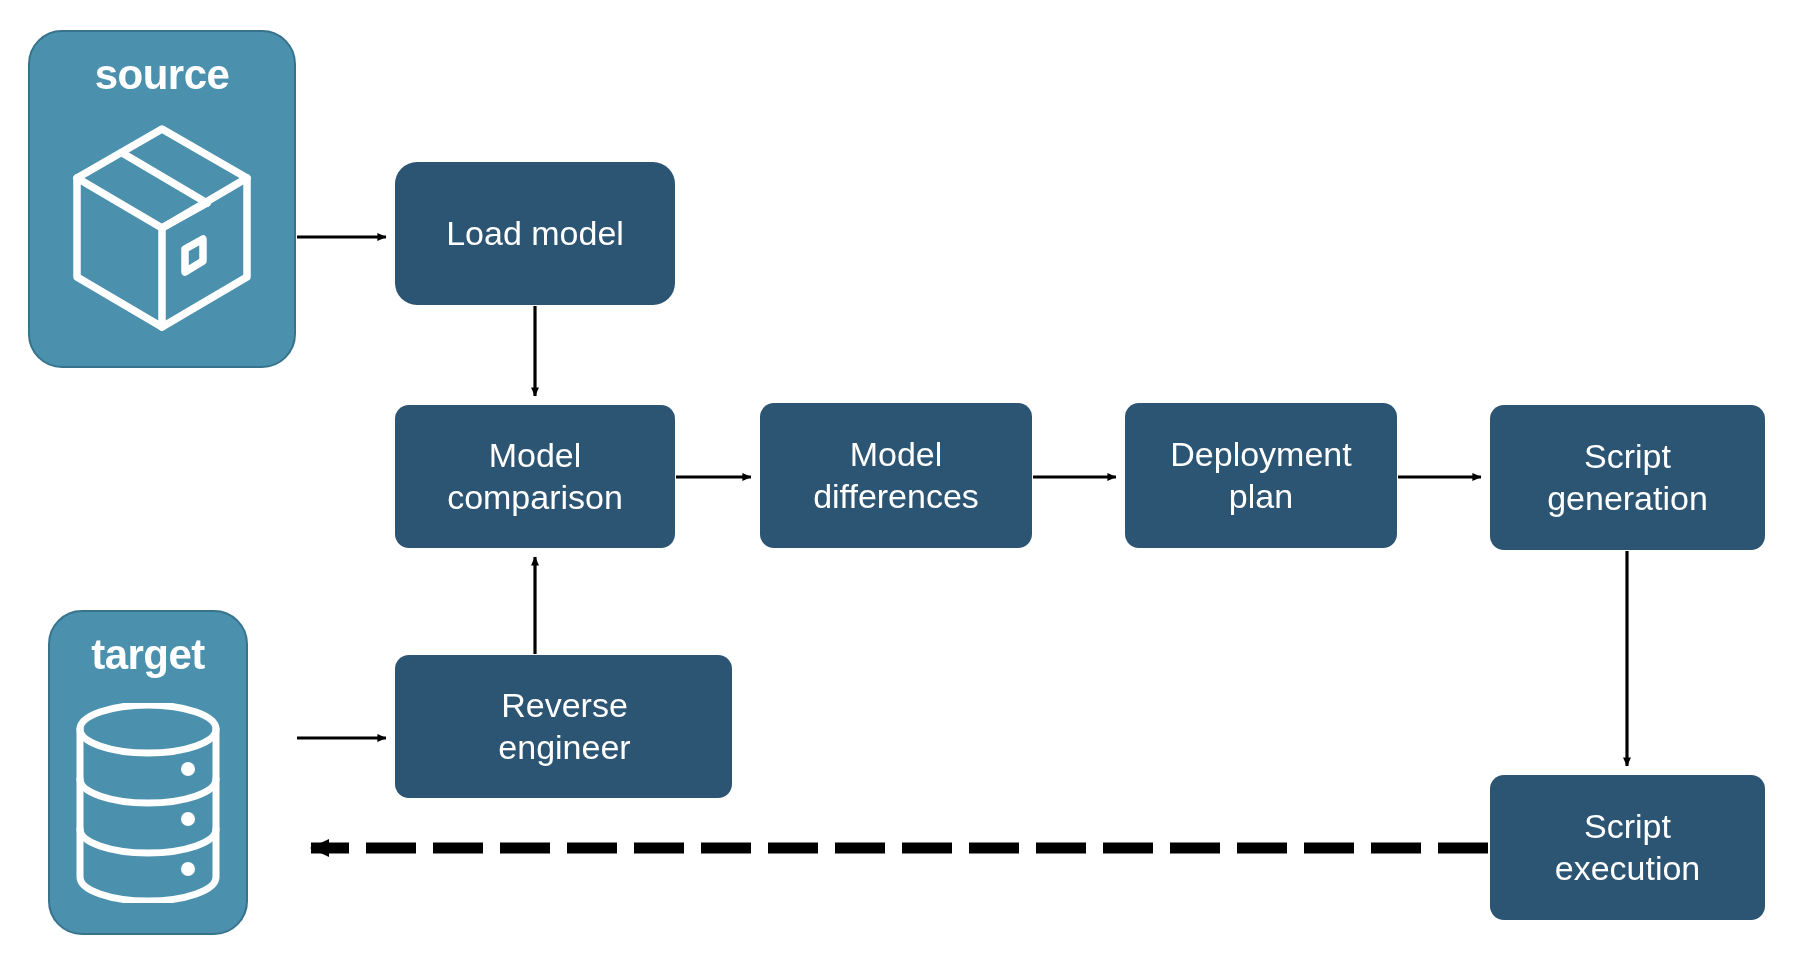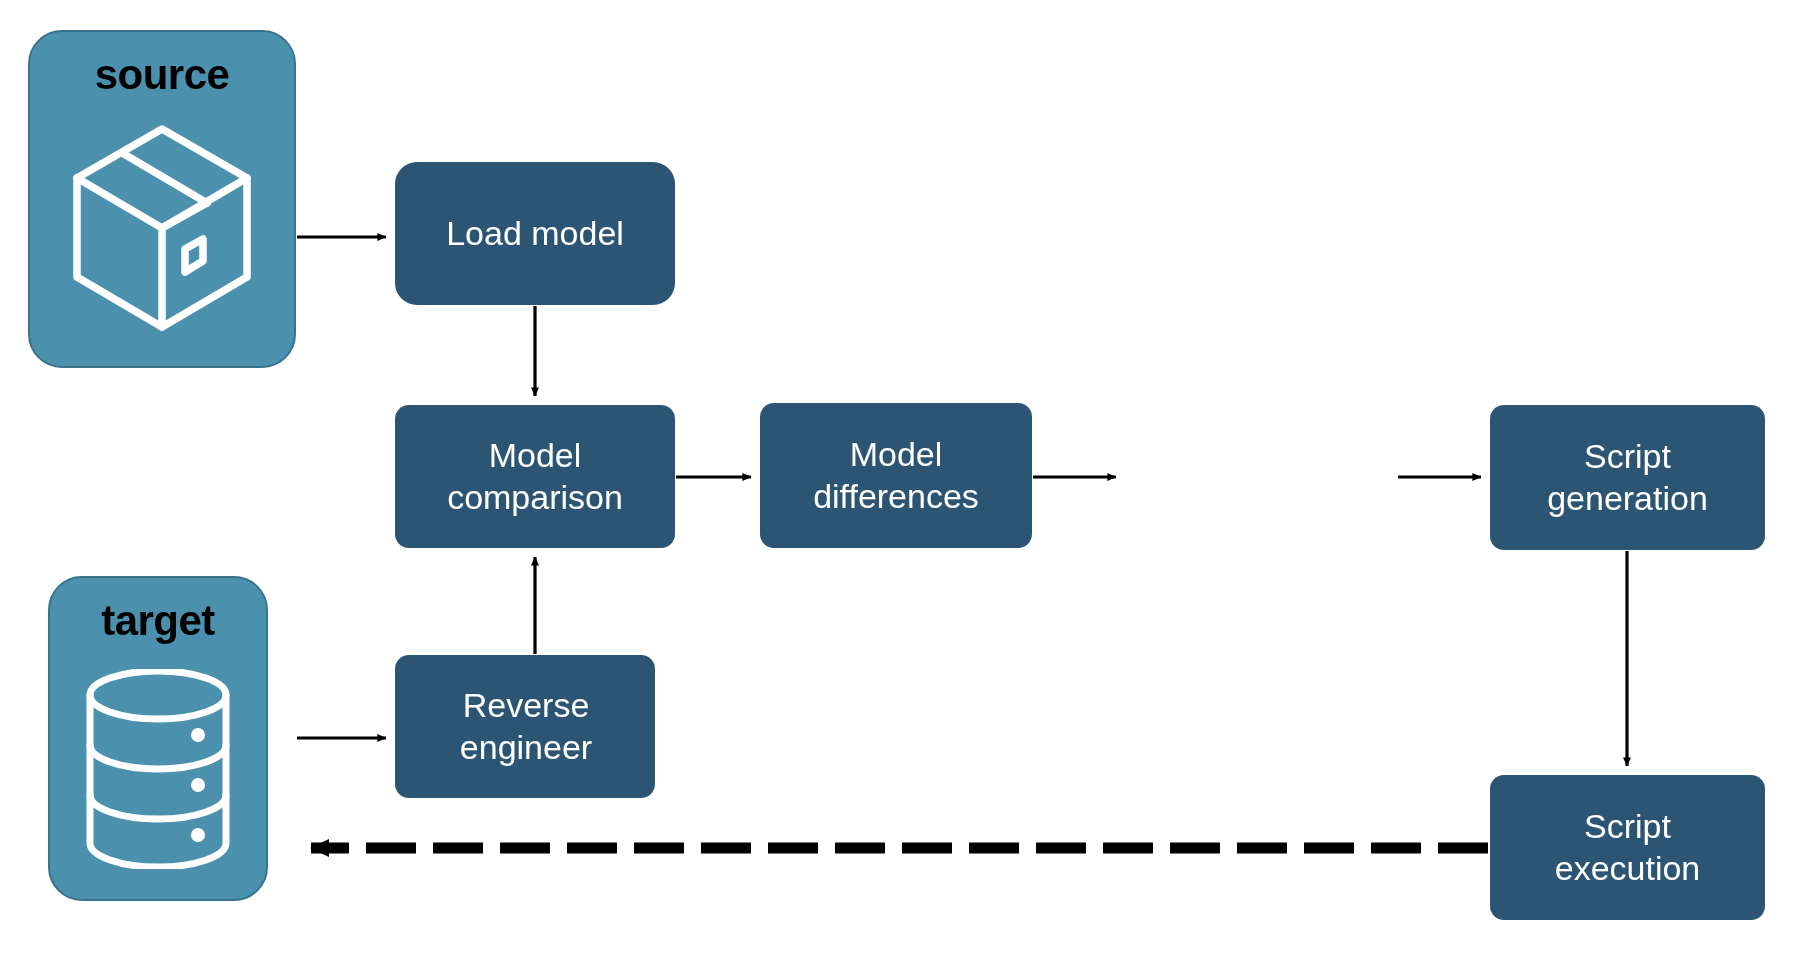--- a/index.html
+++ b/index.html
@@ -26,21 +26,21 @@
     background: #4b91ad;
     border: 2px solid #37738c;
     border-radius: 34px;
     box-sizing: border-box;
     display: flex;
     flex-direction: column;
     align-items: center;
     justify-content: flex-start;
   }
   .endpoint-label {
-    color: #000000;
+    color: #ffffff;
     font-weight: bold;
     font-size: 42px;
     letter-spacing: -0.5px;
     line-height: 1;
     margin-top: 22px;
     user-select: none;
   }
   .endpoint-icon {
     flex: 1;
     display: flex;
@@ -144,21 +144,21 @@
 
           <path d="M57 33 L140 82"></path>
           <path d="M95 107 L140 82"></path>
 
           <path d="M118 128 L136 118 L136 140 L118 151 Z"></path>
         </g>
       </svg>
     </div>
   </div>
 
-  <div class="endpoint" style="left:48px; top:576px; width:220px; height:325px;">
+  <div class="endpoint" style="left:48px; top:610px; width:200px; height:325px;">
     <div class="endpoint-label">target</div>
     <div class="endpoint-icon">
       <svg width="160" height="200" viewBox="0 0 160 200" xmlns="http://www.w3.org/2000/svg" style="margin-top:-4px;">
         <g fill="none" stroke="#ffffff" stroke-width="7" stroke-linejoin="round" stroke-linecap="round">
 
           <path d="M12 26 L12 174 A68 24 0 0 0 148 174 L148 26"></path>
 
           <ellipse cx="80" cy="26" rx="68" ry="24"></ellipse>
 
           <path d="M12 76 A68 24 0 0 0 148 76"></path>
@@ -180,27 +180,31 @@
   <div class="proc" style="left:395px; top:405px; width:280px; height:143px;">
     <span class="proc-text">Model
 comparison</span>
   </div>
 
   <div class="proc" style="left:760px; top:403px; width:272px; height:145px;">
     <span class="proc-text">Model
 differences</span>
   </div>
 
+  <div class="proc" style="left:1125px; top:403px; width:272px; height:145px;">
+    <span class="proc-text">Deployment
+plan</span>
+  </div>
 
   <div class="proc" style="left:1490px; top:405px; width:275px; height:145px;">
     <span class="proc-text">Script
 generation</span>
   </div>
 
-  <div class="proc" style="left:395px; top:655px; width:260px; height:143px;padding-left:12px;">
+  <div class="proc" style="left:395px; top:655px; width:337px; height:143px;padding-left:12px;">
     <span class="proc-text">Reverse
 engineer</span>
   </div>
 
   <div class="proc" style="left:1490px; top:775px; width:275px; height:145px;">
     <span class="proc-text">Script
 execution</span>
   </div>
 
 </div>

